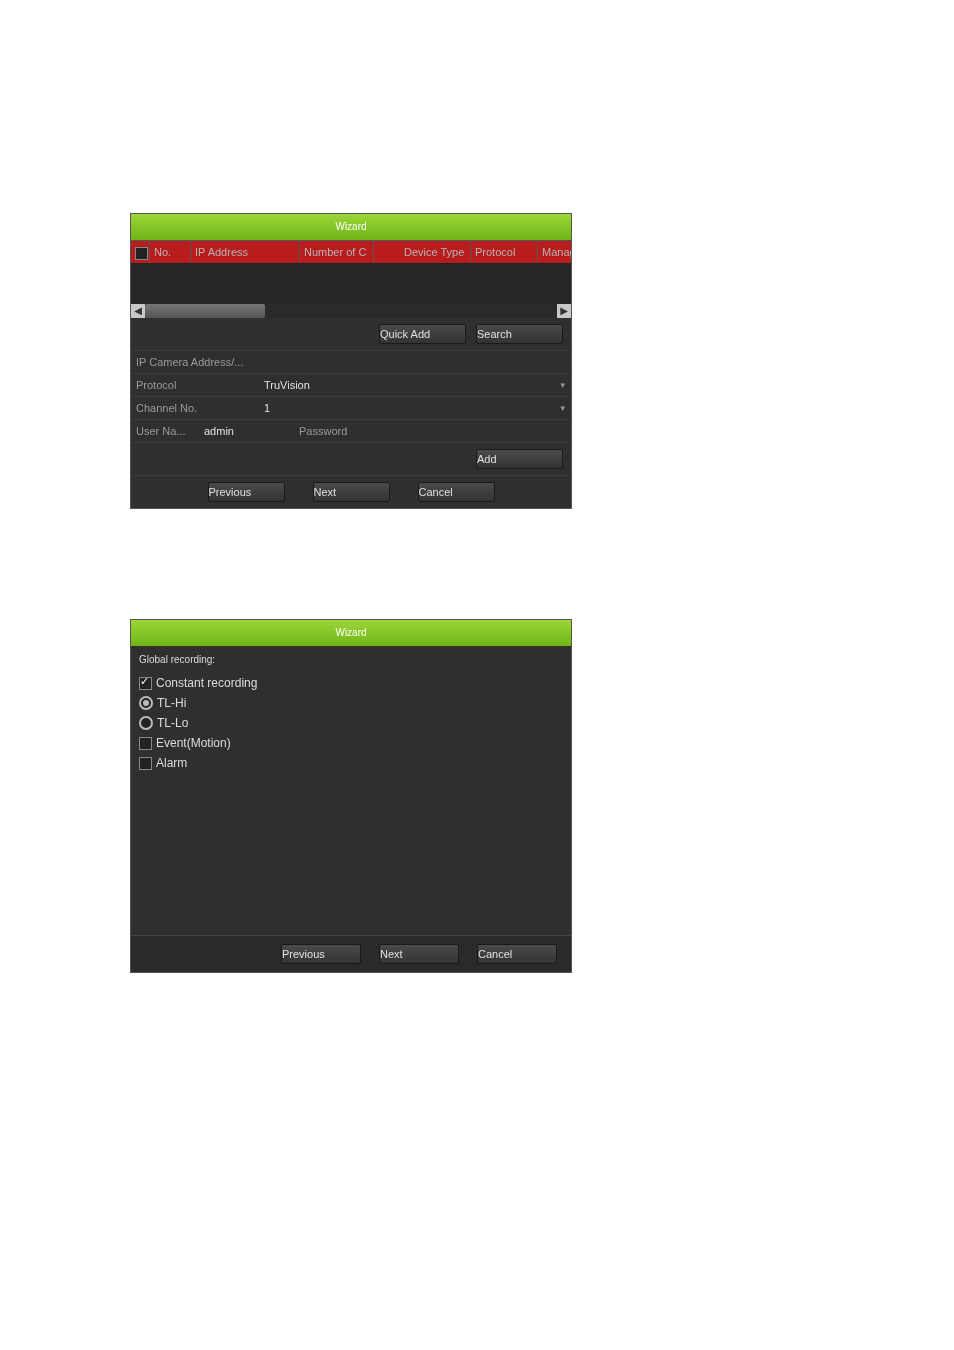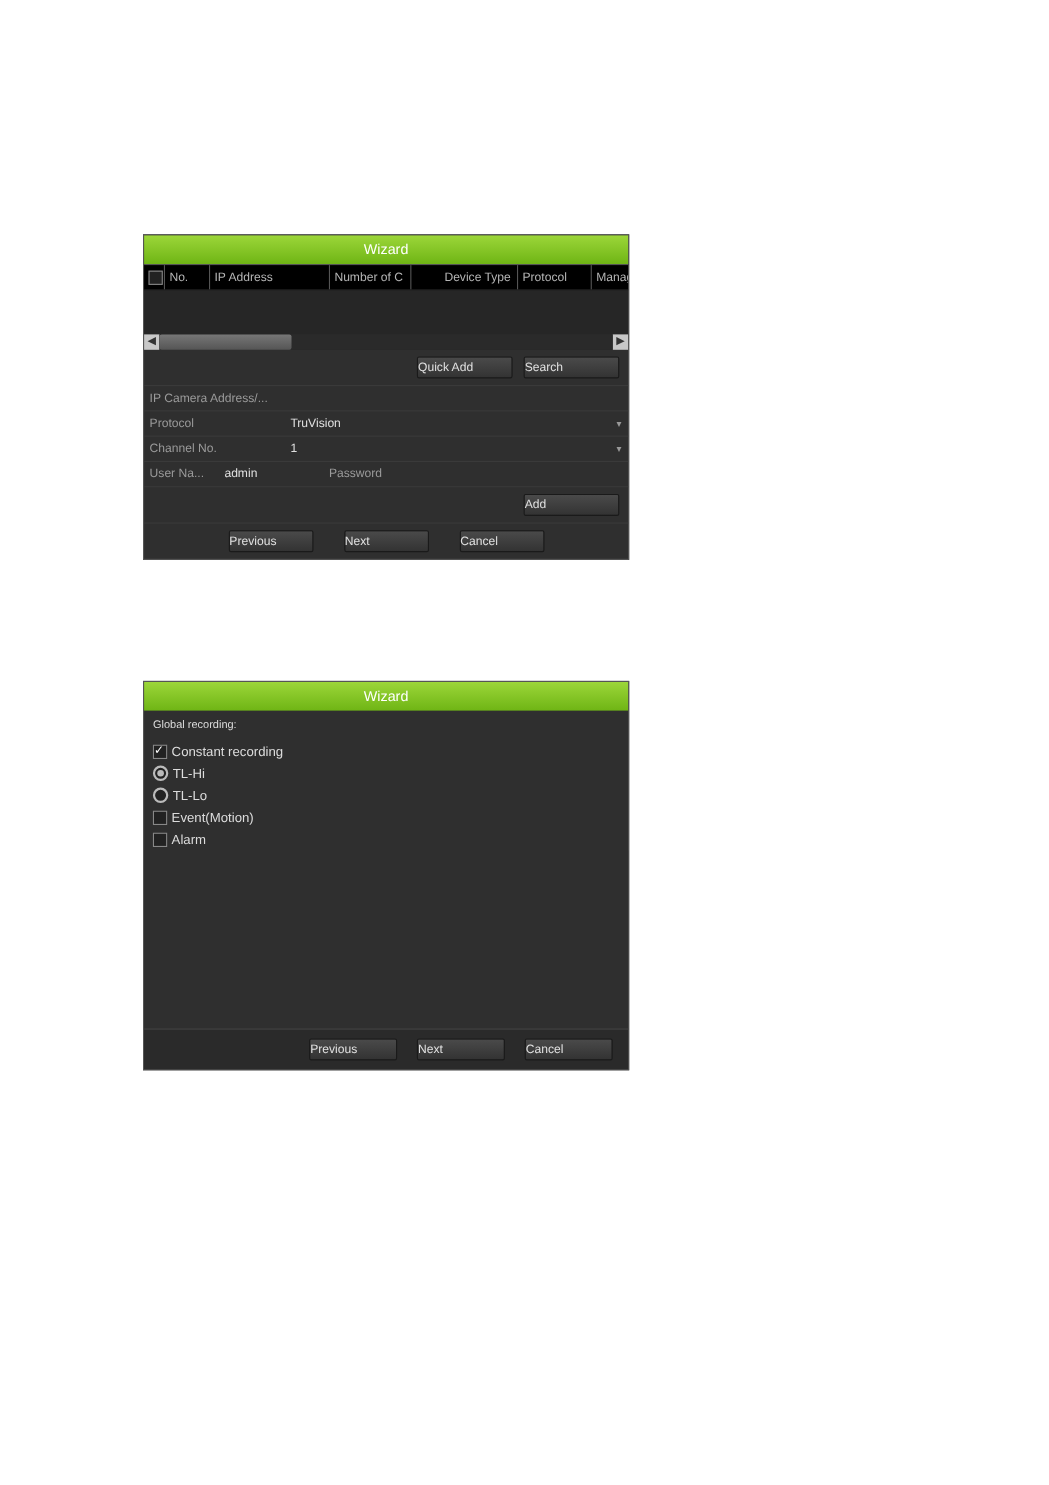--- a/index.html
+++ b/index.html
@@ -23,28 +23,28 @@
     }
     .dialog2 {
       left: 130px;
       top: 619px;
       width: 440px;
     }
     .titlebar {
       background: linear-gradient(#9cd639, #6fb515);
       color: #fff;
       text-align: center;
-      font-size: 13px;
+      font-size: 10px;
       height: 26px;
       line-height: 26px;
       font-weight: 500;
     }
     .table-head {
       display: flex;
-      background: #000000;
+      background: #b91c1c;
       border-top: 1px solid #555;
       border-bottom: 1px solid #222;
       height: 22px;
       align-items: center;
       font-size: 11px;
       color: #b5b5b5;
     }
     .th {
       border-right: 1px solid #555;
       padding: 0 4px;

